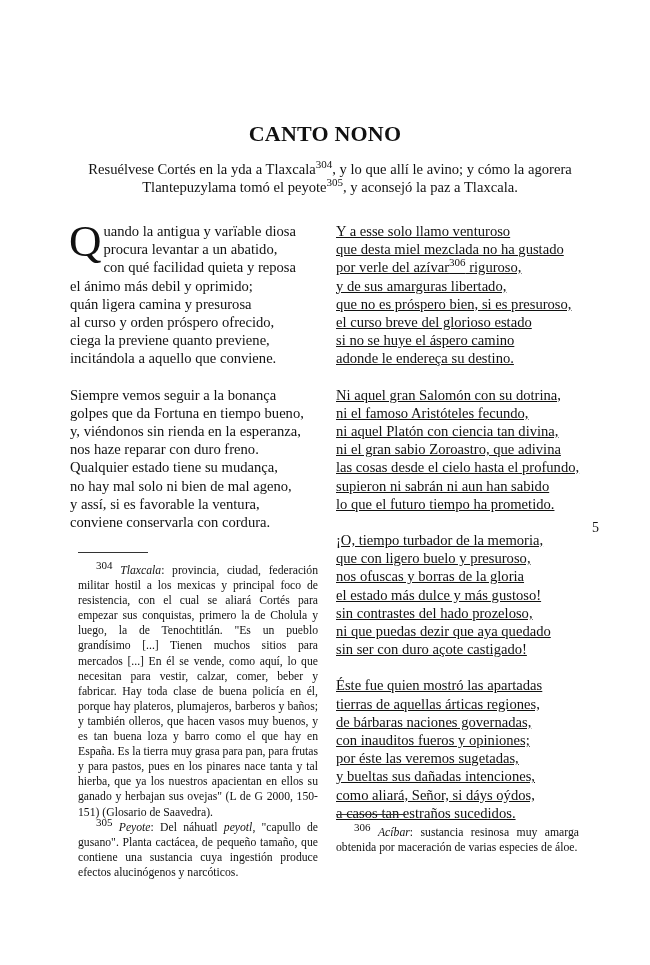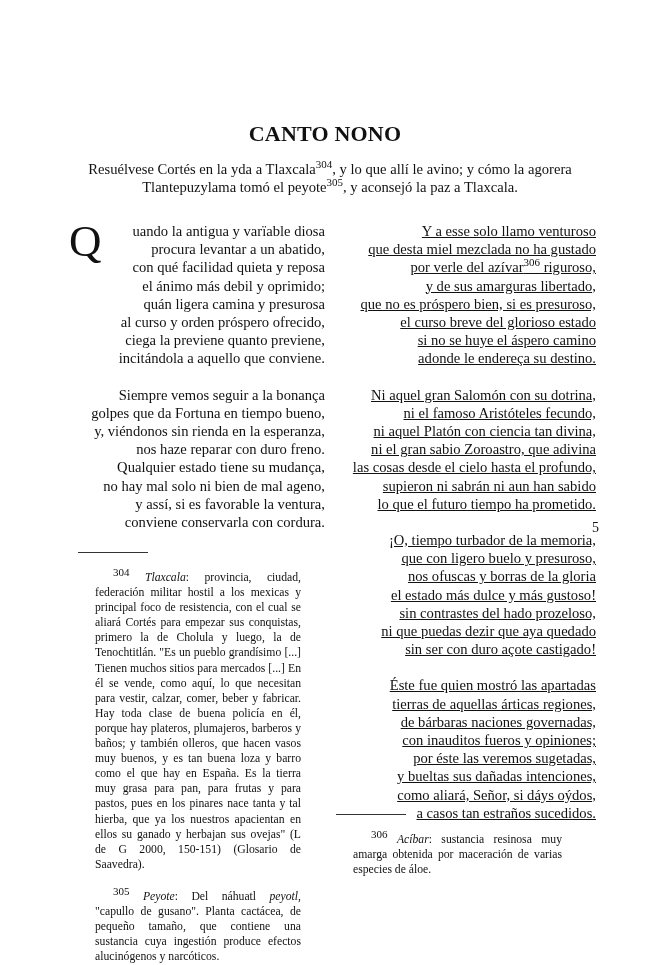--- a/index.html
+++ b/index.html
@@ -7,29 +7,29 @@
          font-family:"Liberation Serif", "DejaVu Serif", serif; color:#111; }
   .title { position:absolute; top:121px; left:0; width:650px; text-align:center;
            font-weight:bold; font-size:22px; letter-spacing:0.2px; }
   .subtitle { position:absolute; top:160px; left:70px; width:520px; text-align:center;
               font-size:14.6px; line-height:18px; }
   sup { font-size:11px; line-height:0; vertical-align:super; }
   .col { position:absolute; top:222px; font-size:14.6px; line-height:18.2px; }
   .col-left { left:70px; width:255px; }
   .col-right { left:336px; width:260px;text-decoration:underline; }
   .stanza { margin:0 0 18px 0; }
-  .verse { white-space:nowrap; display:block;text-align:right; }
+  .verse { white-space:nowrap; display:block; }
   .dropcap { float:left; font-size:45px; line-height:36px; margin:1px 2px 0 -1px; }
   .lineno { position:absolute; left:592px; top:520px; font-size:14px; }
   .fnrule { width:70px; border-top:1px solid #333; margin:0 0 10px 0; }
   .fn-left { position:absolute; left:78px; top:552px; width:240px; font-size:11.7px;
              line-height:15.1px; text-align:justify; }
   .fn-right { position:absolute; left:336px; top:814px; width:243px; font-size:11.7px;
               line-height:15.1px; text-align:justify; }
-  .fn p { margin:17px; text-indent:18px; }
+  .fn p { margin:0; text-indent:18px; }
   .fn-left .fnrule { margin-left:0; }
 </style>
 </head>
 <body>
 
 <div class="title">CANTO NONO</div>
 
 <div class="subtitle">
   <span>Resuélvese Cortés en la yda a Tlaxcala</span><sup>304</sup><span>, y lo que allí le avino; y cómo la agorera</span><br>
   <span>Tlantepuzylama tomó el peyote</span><sup>305</sup><span>, y aconsejó la paz a Tlaxcala.</span>

